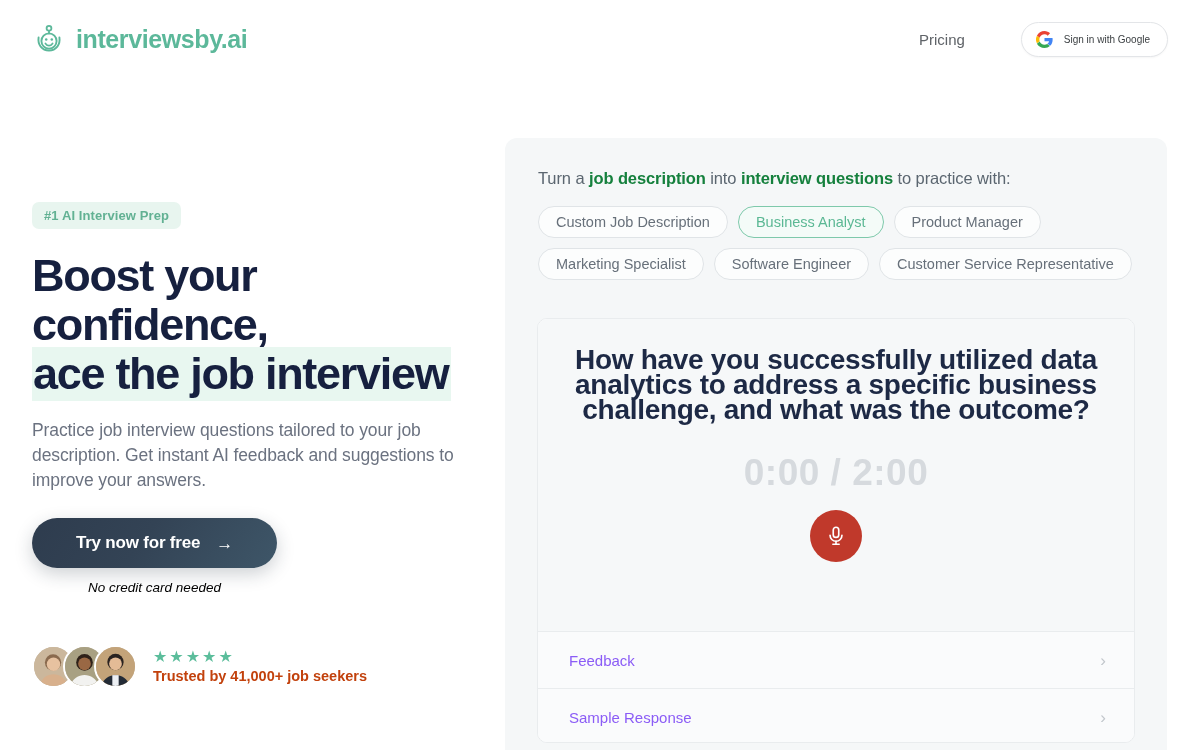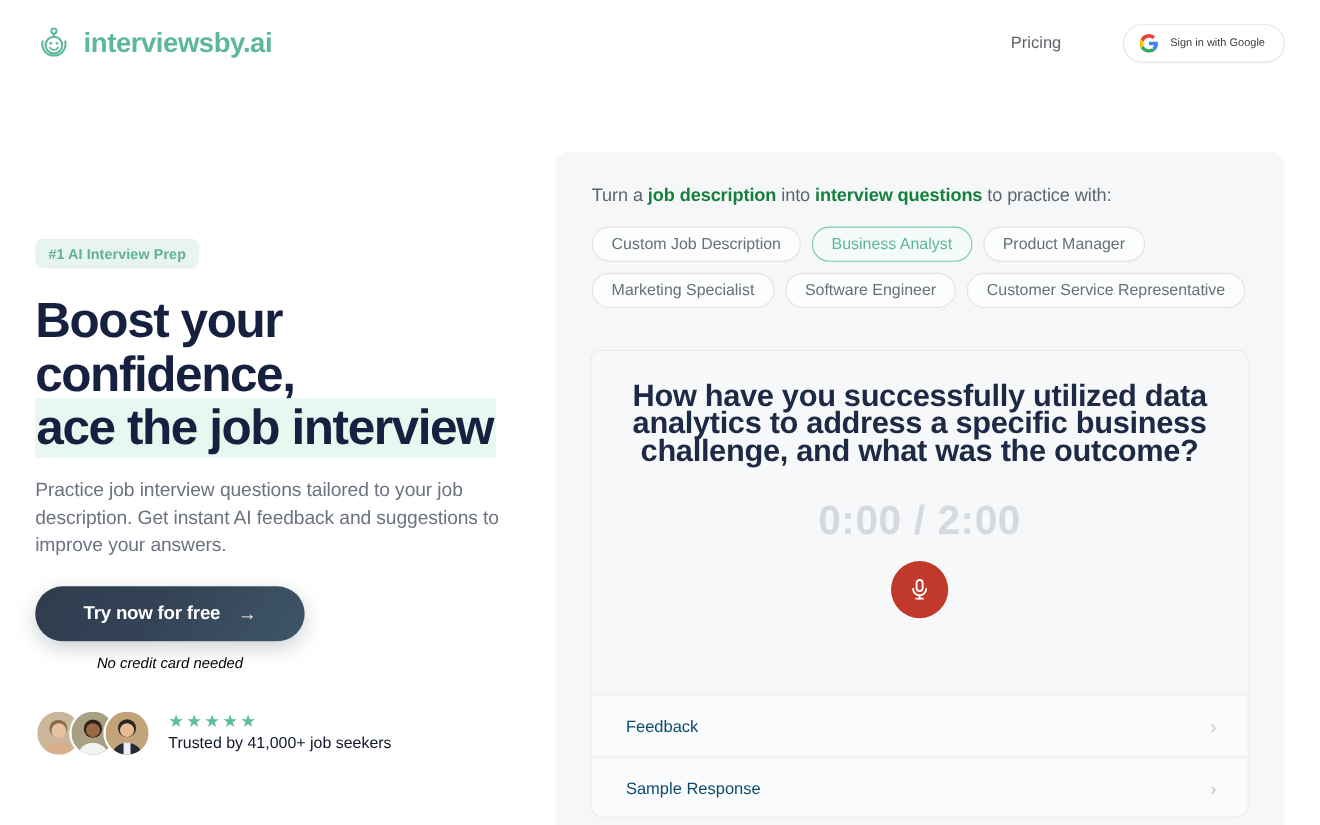--- a/index.html
+++ b/index.html
@@ -30,21 +30,21 @@
   .google-btn {
     display: flex; align-items: center; gap: 11px;
     height: 35px; padding: 0 17px 0 14px;
     background: #fff; border: 1px solid #e3e5e8; border-radius: 18px;
     font-size: 10px; color: #3c4043; cursor: pointer;
     box-shadow: 0 1px 2px rgba(0,0,0,.04);
   }
   .g-icon { width: 17px; height: 17px; display: block; }
 
   
-  .hero { position: absolute; left: 32px; top: 217px; width: 460px; }
+  .hero { position: absolute; left: 32px; top: 202px; width: 460px; }
   .badge {
     display: inline-block;
     background: #e8f5ef; color: #62b193;
     font-size: 13px; font-weight: 600;
     padding: 6px 12px; border-radius: 7px;
     letter-spacing: 0.1px;
   }
   .headline {
     margin-top: 22px;
     font-size: 45px; line-height: 49px;
@@ -83,21 +83,21 @@
   .avatars { display: flex; }
   .avatar {
     width: 43px; height: 43px; border-radius: 50%;
     border: 2px solid #ffffff; overflow: hidden;
     background: #cbbfae; position: relative;
   }
   .avatar + .avatar { margin-left: -12px; }
   .avatar svg { display: block; width: 100%; height: 100%; }
   .proof-text { display: flex; flex-direction: column; gap: 3px; }
   .stars { color: #5bbd9b; font-size: 16px; letter-spacing: 2px; line-height: 1; }
-  .proof-label { font-size: 14.5px; font-weight: 400; color: #0f172a; }
+  .proof-label { font-size: 14.5px; font-weight: 700; color: #c2410c; }
 
   
   .panel {
     position: absolute; left: 505px; top: 138px;
     width: 662px; height: 612px;
     background: #f5f7f8;
     border-radius: 12px 12px 0 0;
   }
   .panel-title {
     position: absolute; left: 33px; top: 31px;
@@ -145,21 +145,21 @@
     background: #c0392b; border: none; cursor: pointer;
     display: flex; align-items: center; justify-content: center;
   }
   .mic-btn svg { width: 22px; height: 22px; display: block; }
 
   .acc-row {
     height: 57px; border-top: 1px solid #e9ecee;
     display: flex; align-items: center; justify-content: space-between;
     padding: 0 28px 0 31px; background: #fafbfc; cursor: pointer;
   }
-  .acc-label { font-size: 15px; color: #0c4a6e; }
+  .acc-label { font-size: 15px; color: #8b5cf6; }
   .acc-chev { color: #c2c7cc; font-size: 17px; line-height: 1; }
 </style>
 </head>
 <body>
 
 <div class="page">
 
   <div class="header">
     <div class="brand">
       <span>

